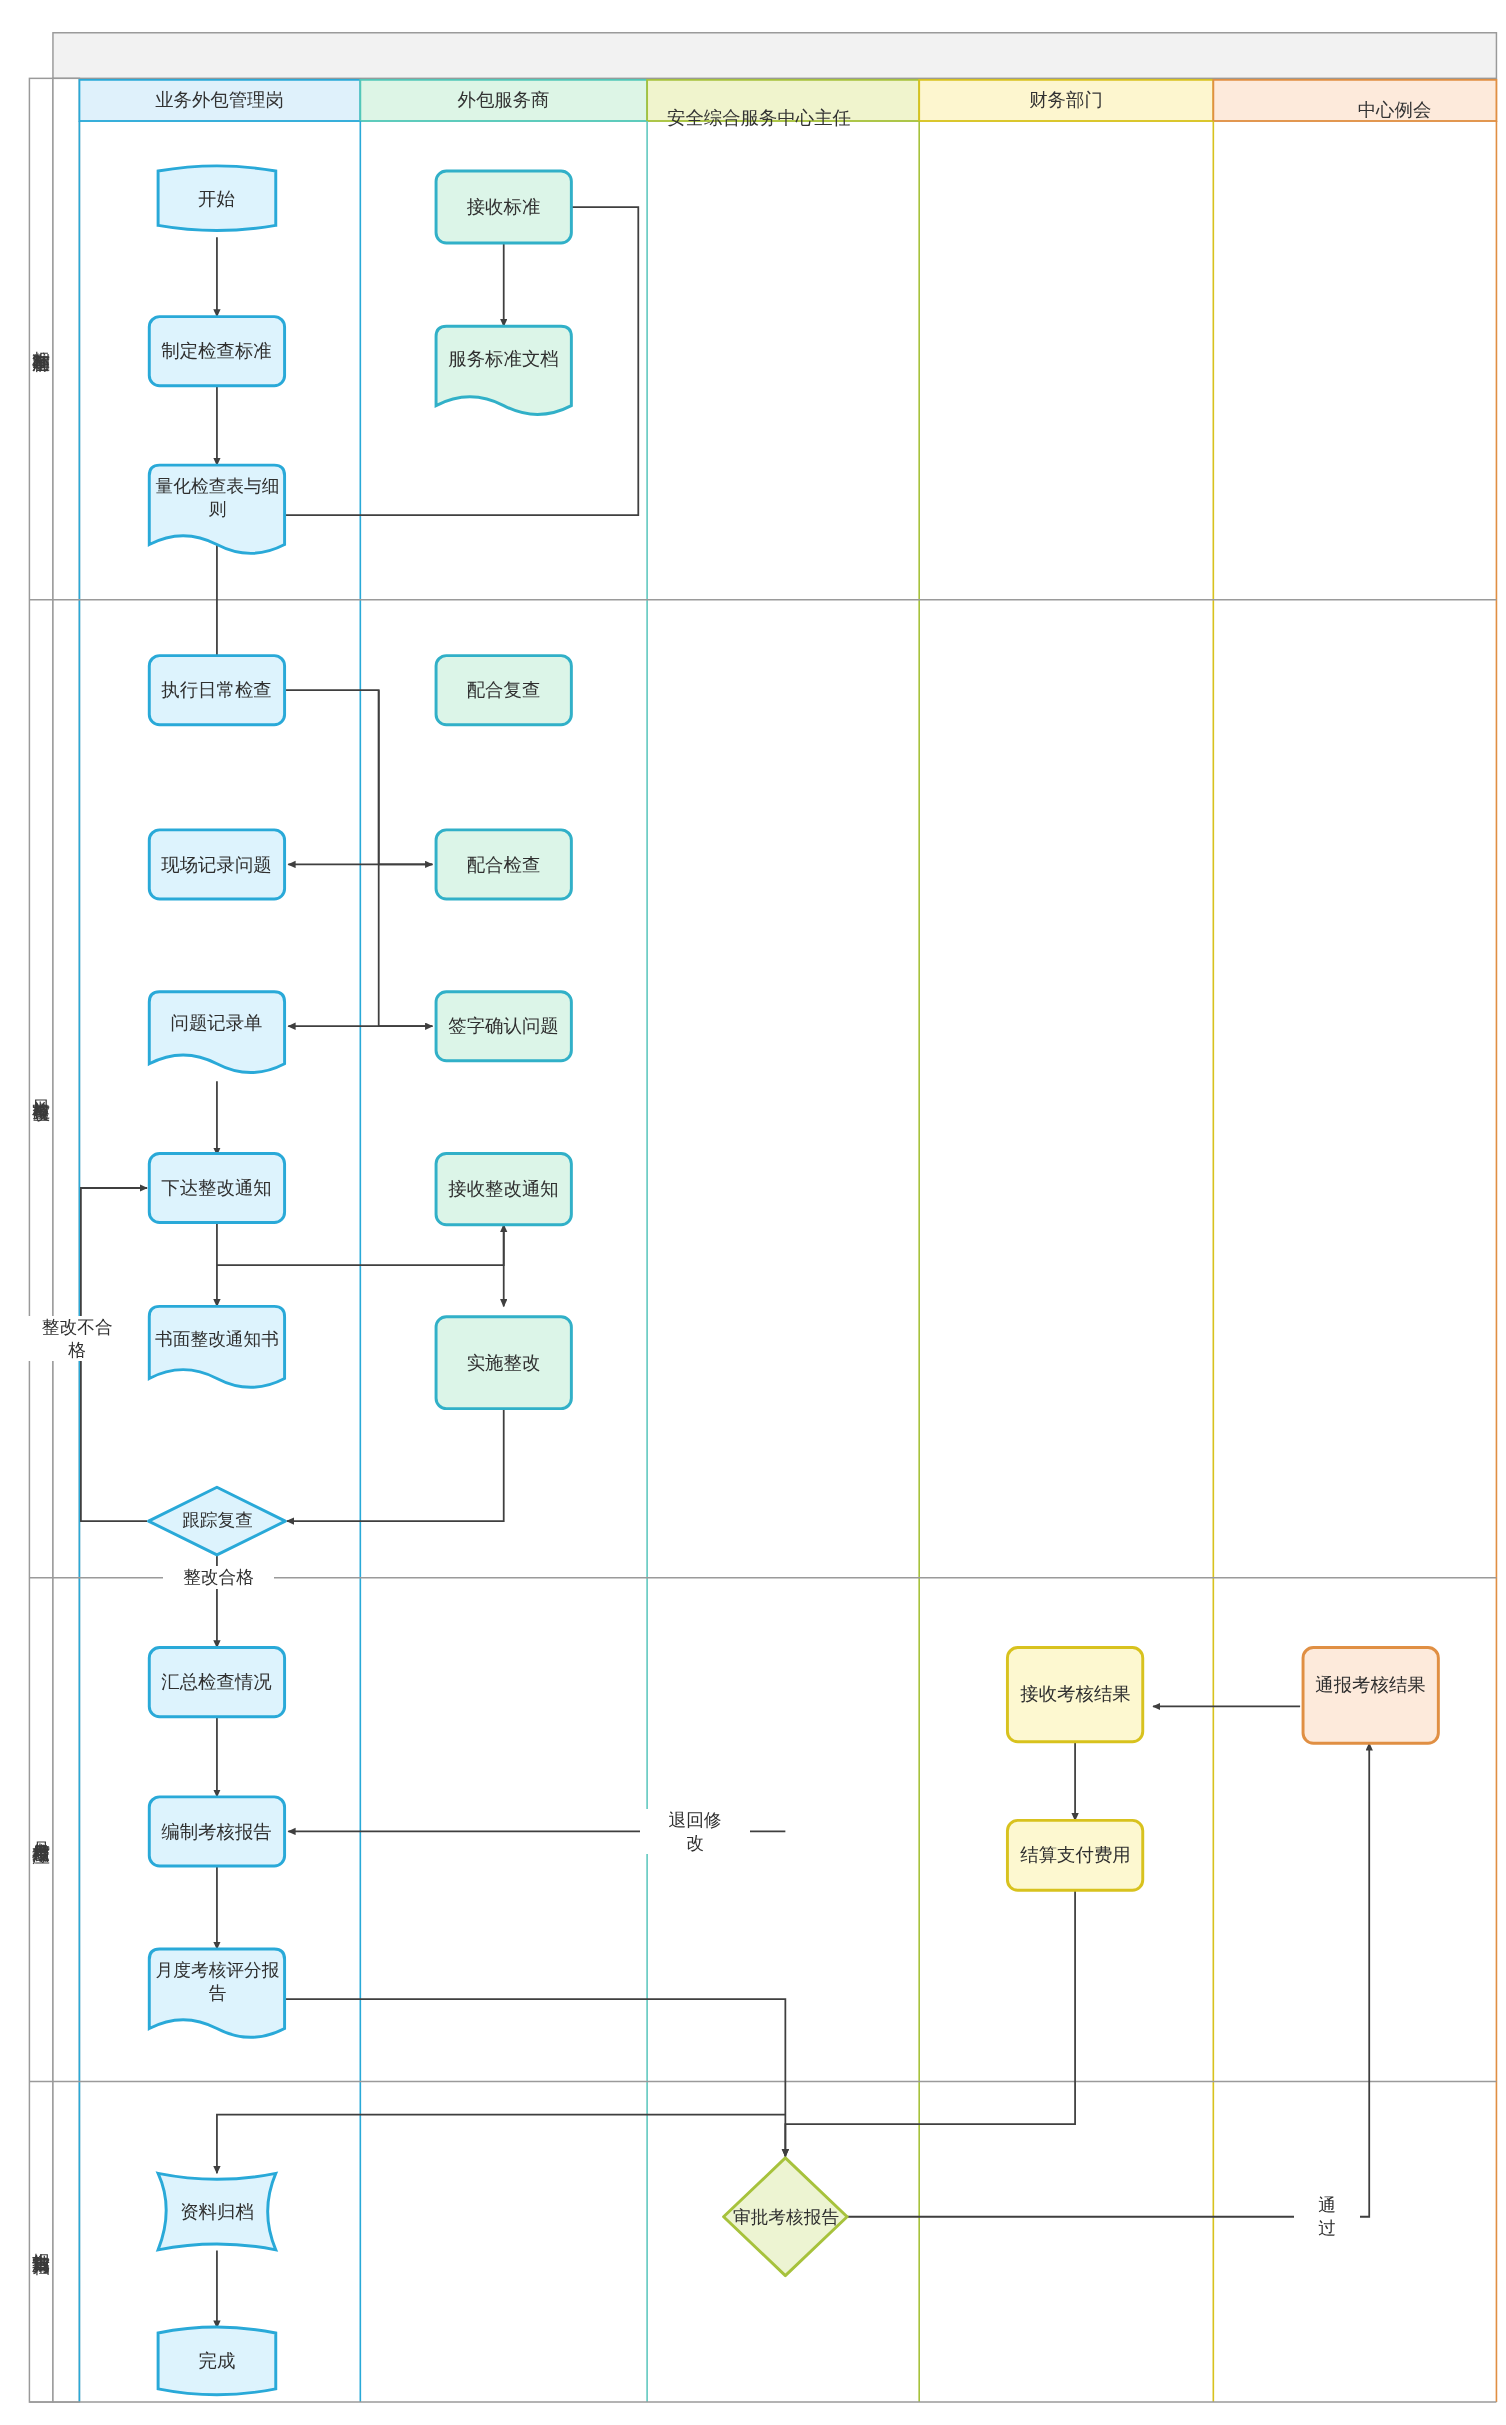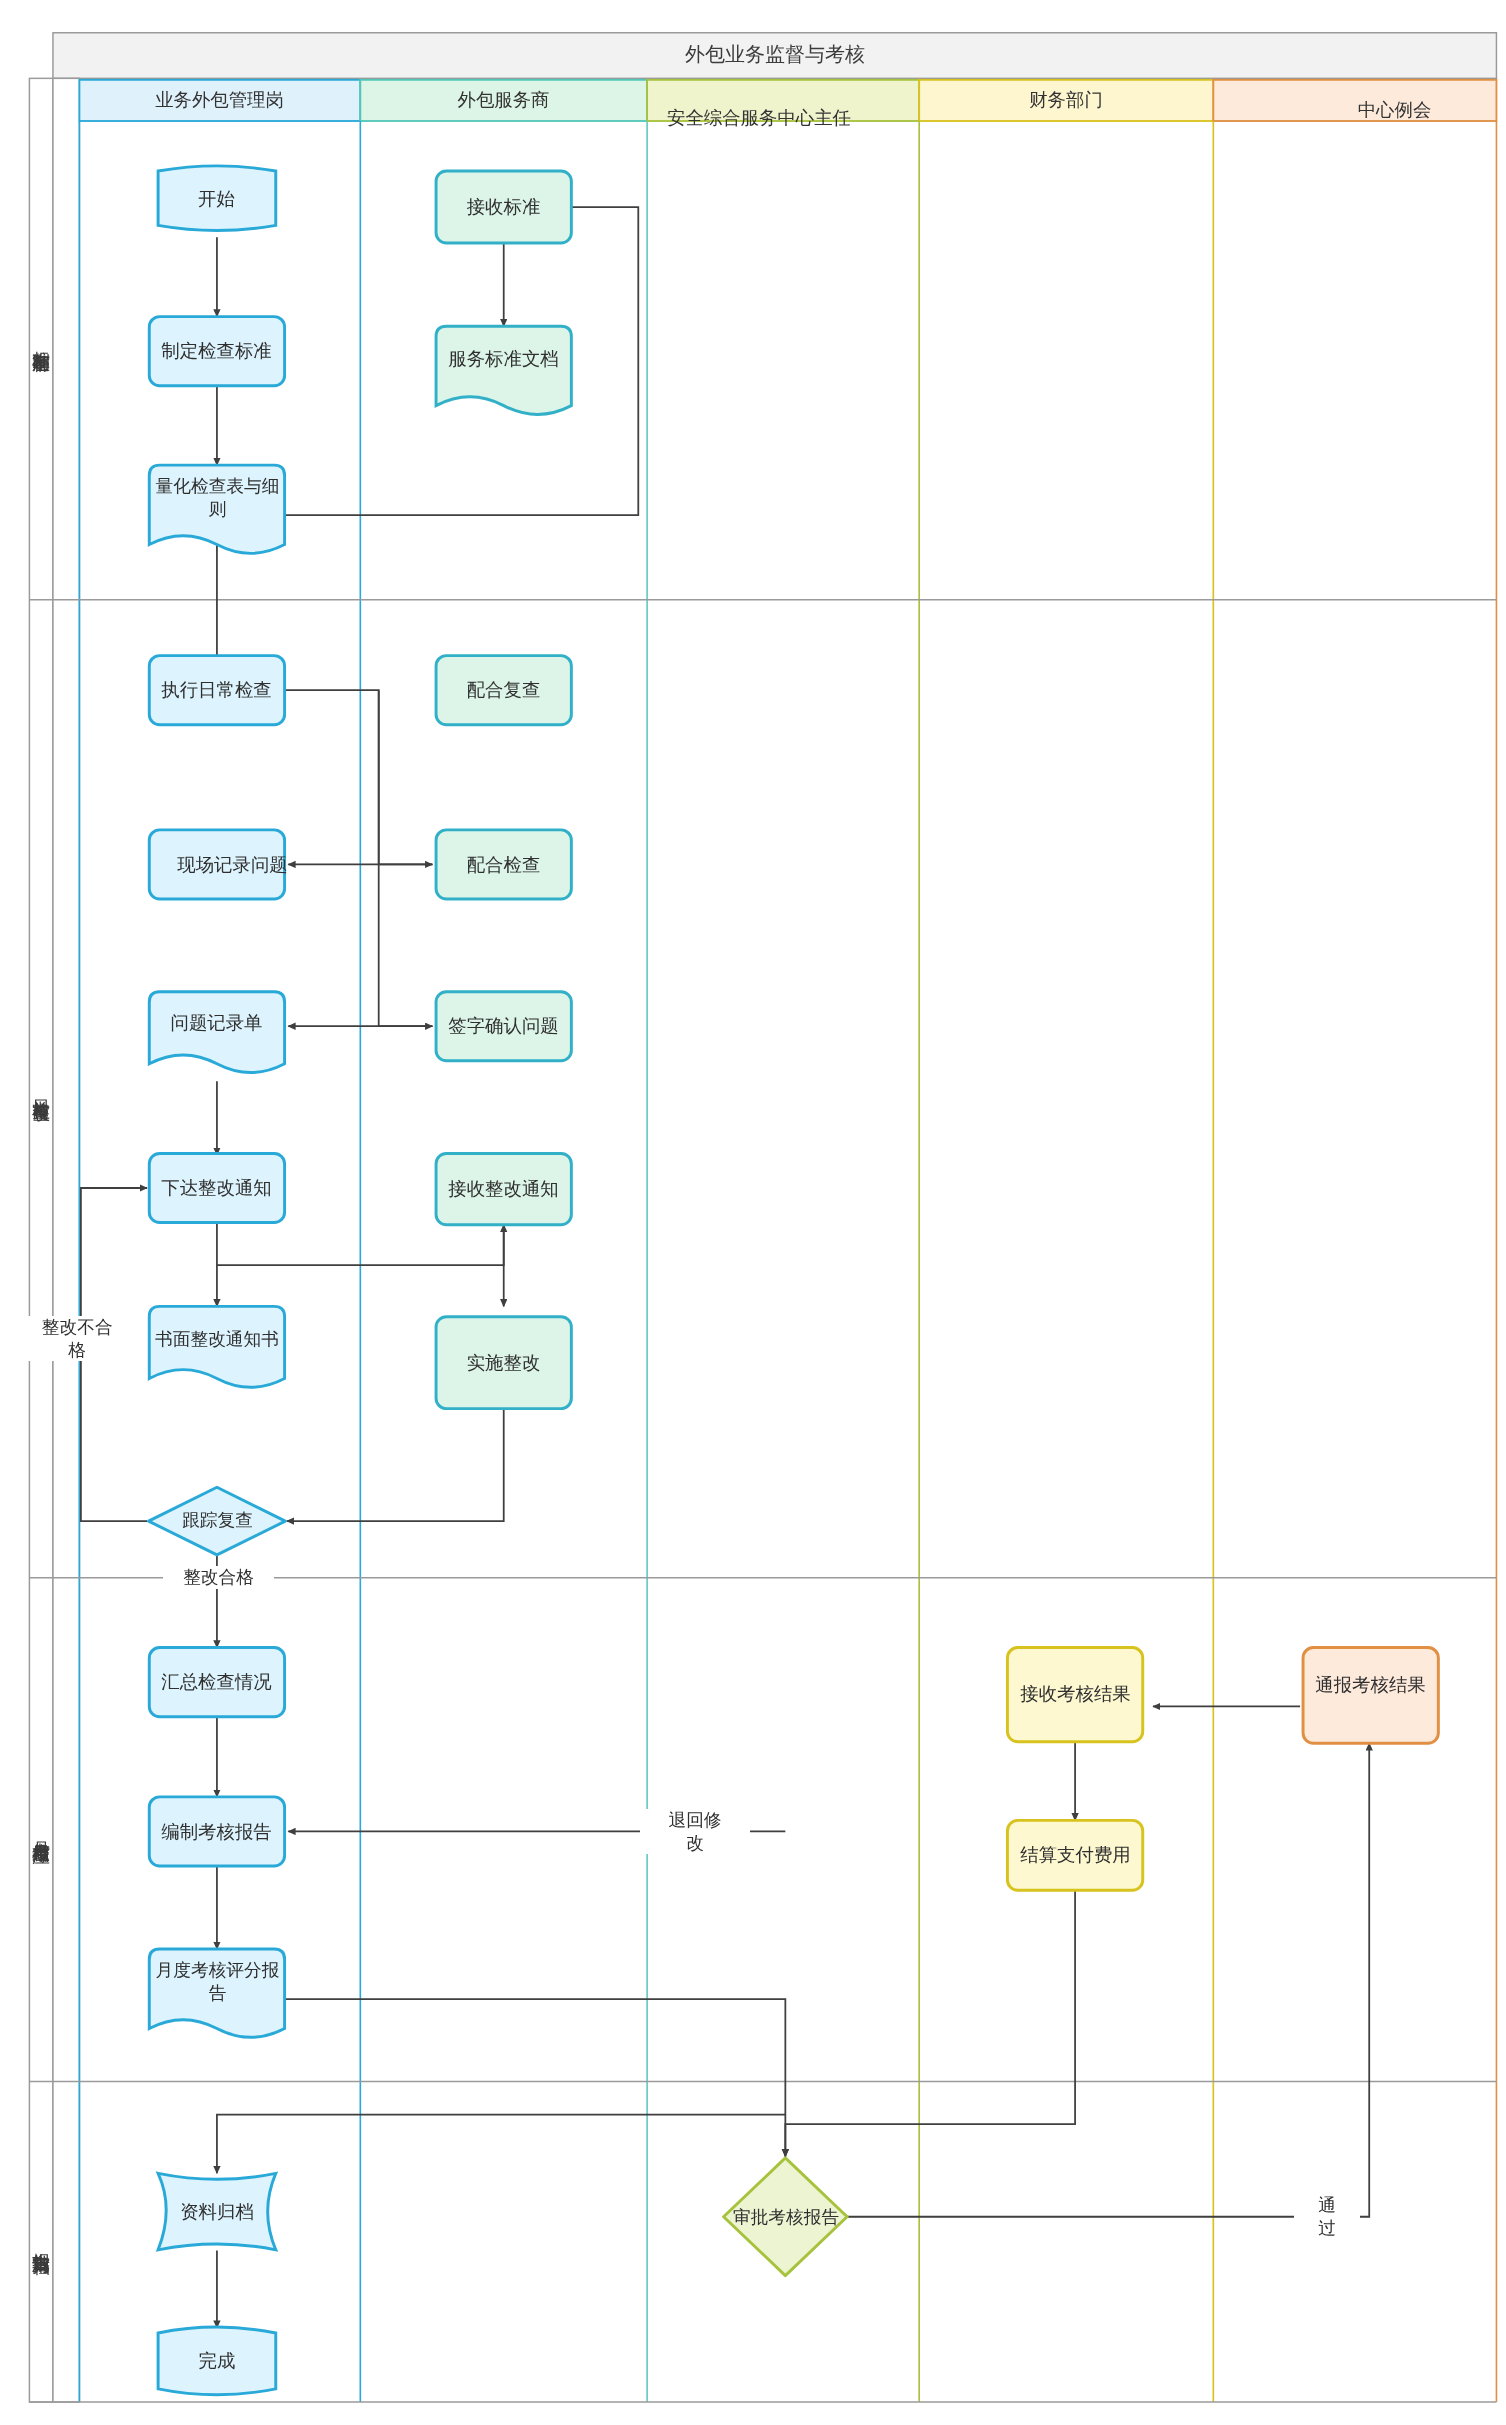--- a/index.html
+++ b/index.html
@@ -204,21 +204,20 @@
       <g>
         <path d="M215,3172 q80,-16 160,0 l0,76 q-80,16 -160,0 z" fill="#ddf3fd" stroke="#29a9d8" stroke-width="4"></path>
       </g>
 
       <g>
         <path d="M1068,2934 L1152,3014 L1068,3094 L984,3014 z" fill="#edf4d2" stroke="#a7c23c" stroke-width="4" stroke-linejoin="round"></path>
       </g>
     </g>
   </svg>
 
-  <div class="lbl title-lbl" style="left:53px;top:32px;width:1444px;height:46px;">外包业务监督与考核</div>
 
   <div class="lbl lane-lbl" style="left:79px;top:79px;width:281px;height:41px;">业务外包管理岗</div>
   <div class="lbl lane-lbl" style="left:360px;top:79px;width:287px;height:41px;">外包服务商</div>
   <div class="lbl lane-lbl" style="left:647px;top:97px;width:224px;height:41px;">安全综合服务中心主任</div>
   <div class="lbl lane-lbl" style="left:919px;top:79px;width:294px;height:41px;border-radius:6px;">财务部门</div>
   <div class="lbl lane-lbl" style="left:1214px;top:92px;width:283px;height:36px;padding-left:39px;">中心例会</div>
 
   <div class="lbl" style="left:29px;top:79px;width:23.5px;height:520px;">
     <span class="phase-lbl">标准制定与准备</span>
   </div>
@@ -232,21 +231,21 @@
     <span class="phase-lbl">报告审批与归档</span>
   </div>
 
   <div class="lbl node-lbl" style="left:149px;top:177px;width:135px;height:44px;">开始</div>
   <div class="lbl node-lbl" style="left:149px;top:316px;width:135px;height:69px;">制定检查标准</div>
   <div class="lbl node-lbl small" style="left:154px;top:468px;width:127px;height:59px;">量化检查表与细则</div>
   <div class="lbl node-lbl" style="left:436px;top:171px;width:135px;height:72px;">接收标准</div>
   <div class="lbl node-lbl" style="left:436px;top:329px;width:135px;height:59px;">服务标准文档</div>
 
   <div class="lbl node-lbl" style="left:149px;top:655px;width:135px;height:69px;">执行日常检查</div>
-  <div class="lbl node-lbl" style="left:149px;top:830px;width:135px;height:69px;padding-left:16px;">现场记录问题</div>
+  <div class="lbl node-lbl" style="left:149px;top:830px;width:135px;height:69px;">现场记录问题</div>
   <div class="lbl node-lbl" style="left:149px;top:994px;width:135px;height:57px;">问题记录单</div>
   <div class="lbl node-lbl" style="left:149px;top:1153px;width:135px;height:69px;">下达整改通知</div>
   <div class="lbl node-lbl small" style="left:147px;top:1311px;width:140px;height:57px;">书面整改通知书</div>
   <div class="lbl node-lbl small" style="left:152px;top:1500px;width:131px;height:41px;">跟踪复查</div>
 
   <div class="lbl node-lbl" style="left:436px;top:655px;width:135px;height:69px;">配合复查</div>
   <div class="lbl node-lbl" style="left:436px;top:830px;width:135px;height:69px;">配合检查</div>
   <div class="lbl node-lbl" style="left:436px;top:991px;width:135px;height:69px;">签字确认问题</div>
   <div class="lbl node-lbl" style="left:436px;top:1153px;width:135px;height:71px;">接收整改通知</div>
   <div class="lbl node-lbl" style="left:436px;top:1317px;width:135px;height:92px;">实施整改</div>

